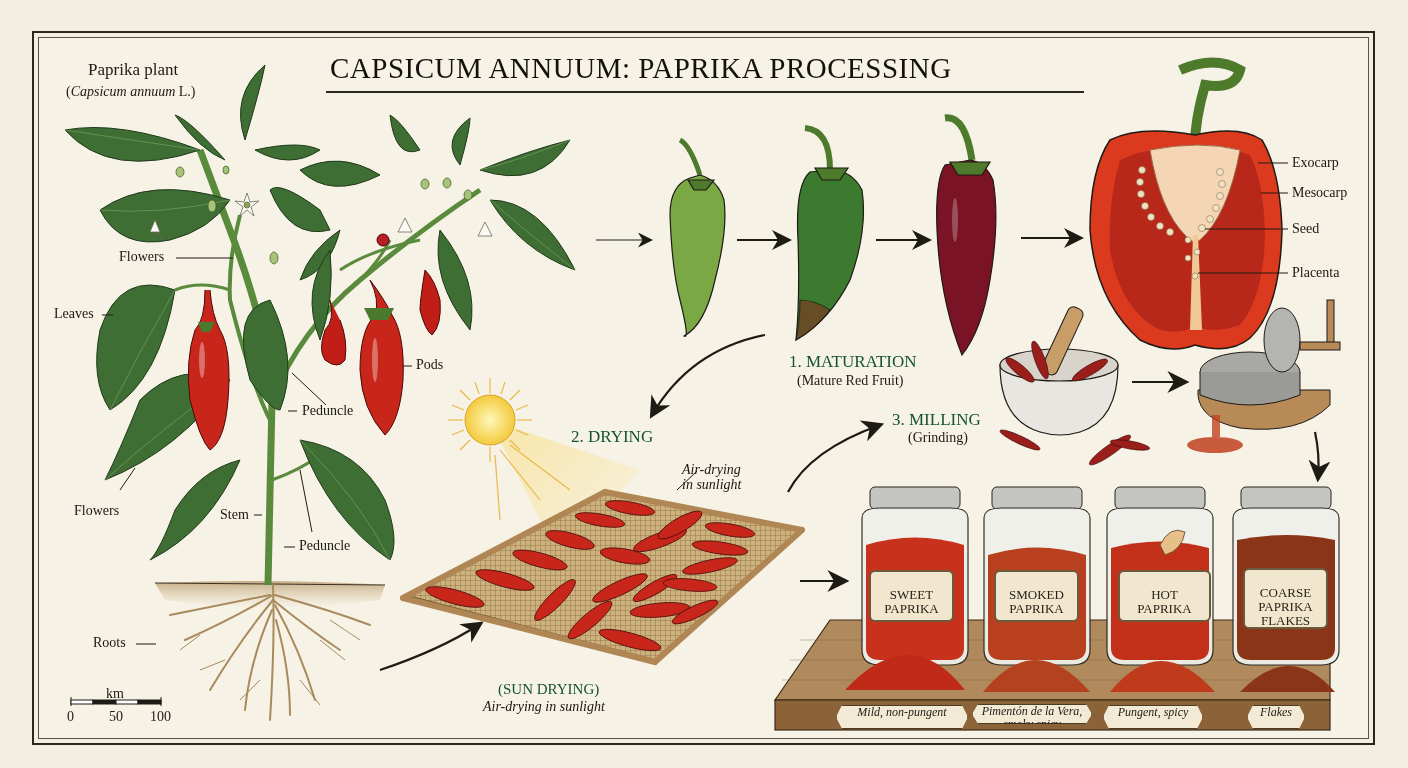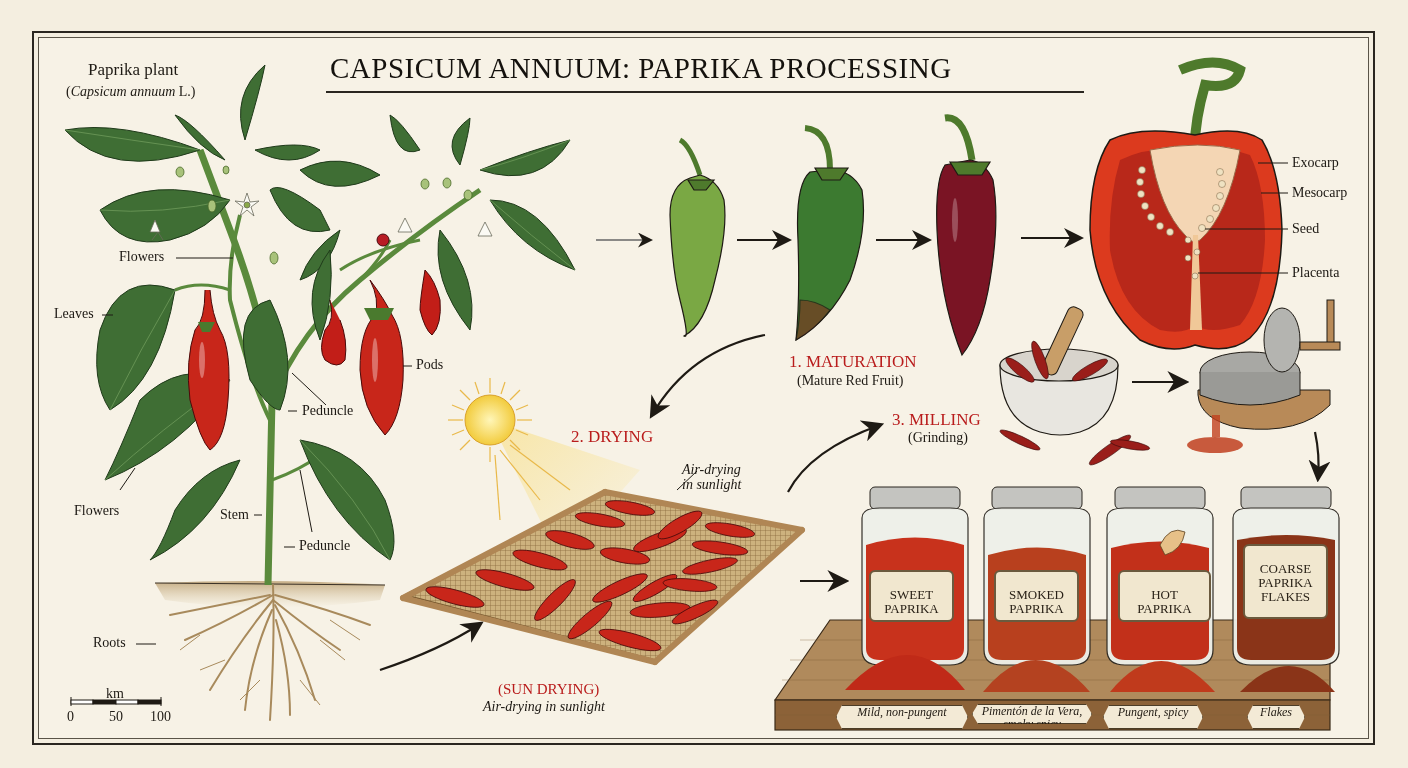--- a/index.html
+++ b/index.html
@@ -23,21 +23,21 @@
   .title {
     left: 330px; top: 52px; font-size: 29px; letter-spacing: 0.5px;
     font-family: "Liberation Serif", serif; white-space: nowrap; color: #15120e;
   }
   .title-rule { left: 326px; top: 91px; width: 758px; height: 2px; background: #2a2620; }
   .plant-title { left: 88px; top: 60px; font-size: 17px; font-family: "Liberation Serif", serif; }
   .plant-sub { left: 66px; top: 84px; font-size: 14px; font-family: "Liberation Serif", serif; }
   .plant-sub i { font-style: italic; }
   .lbl { font-family: "Liberation Serif", serif; font-size: 14px; white-space: nowrap; color: #1b1712; }
   .lbl.it { font-style: italic; }
-  .step { font-family: "Liberation Serif", serif; font-size: 17px; white-space: nowrap; color: #b91c1c; }
+  .step { font-family: "Liberation Serif", serif; font-size: 17px; white-space: nowrap; color: #14532d; }
   .step-sub { font-family: "Liberation Serif", serif; font-size: 14px; white-space: nowrap; }
   svg.full { position: absolute; left: 0; top: 0; }
   .jar-label {
     position: absolute; background: #f1e7cf; border: 2px solid #6b5a3e; border-radius: 6px;
     font-family: "Liberation Serif", serif; font-size: 13px; line-height: 14px;
     text-align: center; color: #2a2218; display: flex; align-items: flex-start; justify-content: center;
     padding: 16px;
   }
   .tag {
     position: absolute; background: #f3ead6; border: 1.5px solid #4c3d27;
@@ -442,21 +442,21 @@
       <div>SMOKED</div>
       <div>PAPRIKA</div>
     </div>
 </div>
 <div class="jar-label" style="left:1118px;top:570px;width:93px;height:52px">
   <div>
       <div>HOT</div>
       <div>PAPRIKA</div>
     </div>
 </div>
-<div class="jar-label" style="left:1243px;top:544px;width:85px;height:75px">
+<div class="jar-label" style="left:1243px;top:568px;width:85px;height:61px">
   <div>
       <div>COARSE</div>
       <div>PAPRIKA</div>
       <div>FLAKES</div>
     </div>
 </div>
 
 <div class="tag" style="left:836px;top:705px;width:132px;height:24px">
   <div>Mild, non-pungent</div>
 </div>

